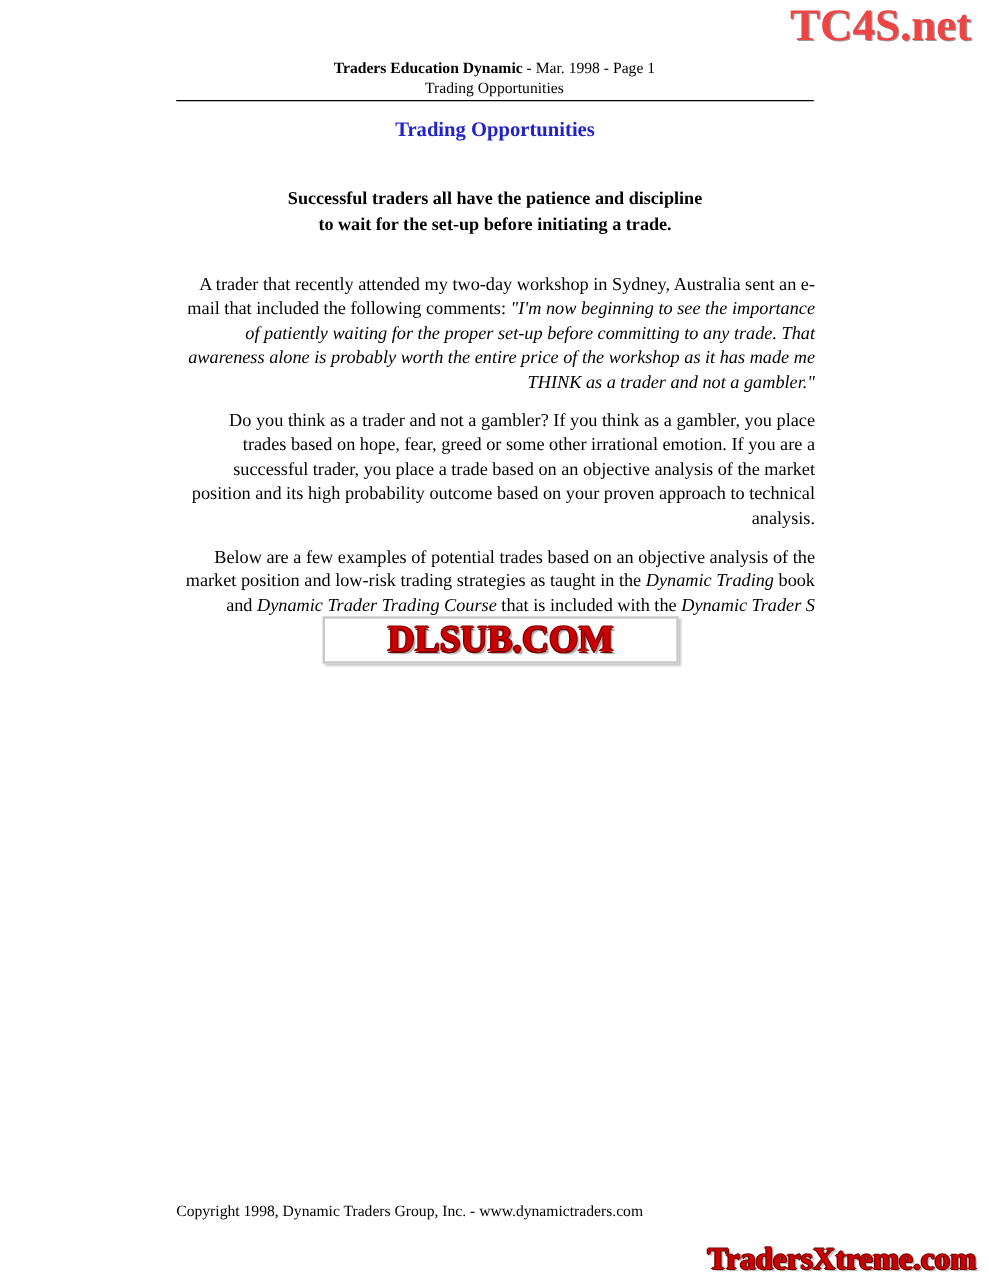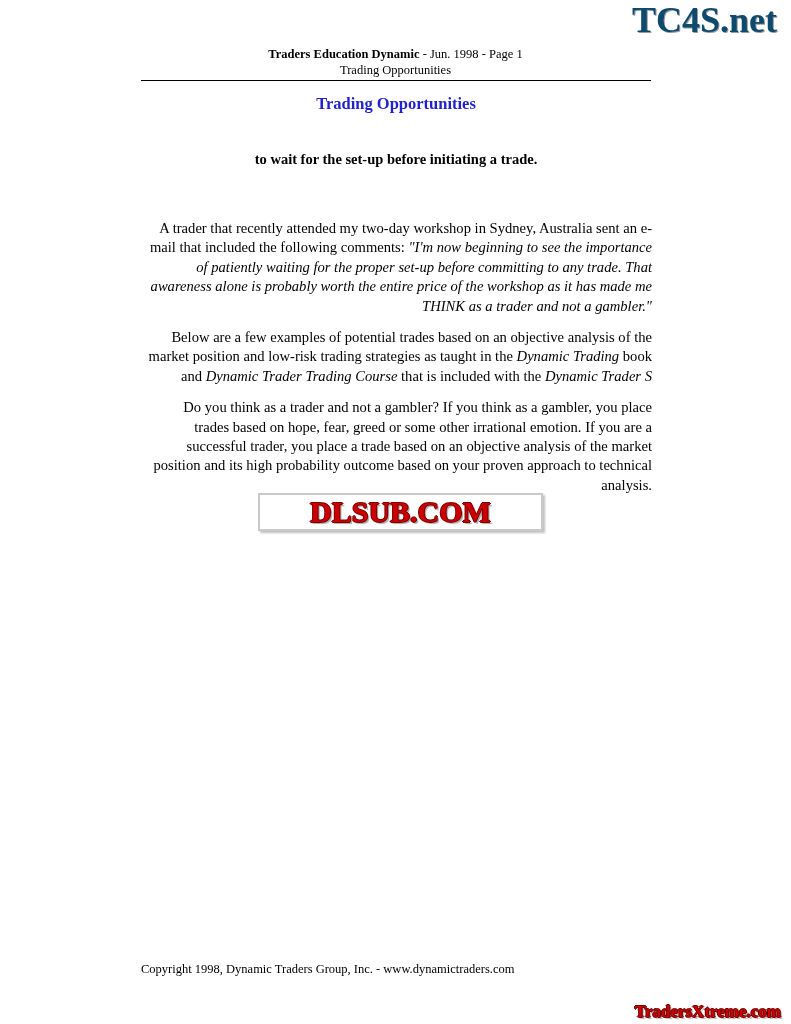--- a/index.html
+++ b/index.html
@@ -23,21 +23,21 @@
 
   
   .tc4s-watermark {
     position: absolute;
     top: 2px;
     right: 14px;
     font-family: "Liberation Serif", serif;
     font-weight: bold;
     font-size: 36px;
     letter-spacing: 0px;
-    color: #0c4a6e;
+    color: #ef4444;
     text-shadow: 1px 1px 0 #9a9a9a;
     line-height: 1;
   }
 
   
   .header {
     position: absolute;
     top: 46px;
     left: 141px;
     width: 509px;
@@ -138,59 +138,60 @@
     text-align: left;
     font-size: 12.5px;
   }
 
   .tx-watermark {
     position: absolute;
     bottom: 4px;
     right: 10px;
     font-family: "Liberation Serif", serif;
     font-weight: bold;
-    font-size: 17px;
+    font-size: 25px;
     color: #cc0000;
     text-shadow:
        1px 0 0 #6e0000,
       -1px 0 0 #6e0000,
        0 1px 0 #6e0000,
        0 -1px 0 #6e0000,
        2px 2px 1px rgba(0,0,0,0.3);
     line-height: 1;
   }
 </style>
 </head>
 <body>
 
 <div class="page">
 
   <div class="tc4s-watermark">TC4S.net</div>
 
   <div class="header">
     <div class="line1">
-      <span class="bold">Traders Education Dynamic</span><span> - Jun. 1998 - Page 1</span>
+      <span class="bold">Traders Education Dynamic</span><span> - Mar. 1998 - Page 1</span>
     </div>
     <div class="line2">Trading Opportunities</div>
   </div>
   <div class="header-rule"></div>
 
   <div class="doc-title">Trading Opportunities</div>
 
   <div class="subtitle">
+    <div>Successful traders all have the patience and discipline</div>
     <div>to wait for the set-up before initiating a trade.</div>
   </div>
 
   <div class="body-text">
 
     <p><span>A trader that recently attended my two-day workshop in Sydney, Australia sent an e-mail that included the following comments: </span><span class="it">"I'm now beginning to see the importance of patiently waiting for the proper set-up before committing to any trade. That awareness alone is probably worth the entire price of the workshop as it has made me THINK as a trader and not a gambler."</span></p>
 
+    <p class="indent">Do you think as a trader and not a gambler? If you think as a gambler, you place trades based on hope, fear, greed or some other irrational emotion. If you are a successful trader, you place a trade based on an objective analysis of the market position and its high probability outcome based on your proven approach to technical analysis.</p>
+
     <p class="indent"><span>Below are a few examples of potential trades based on an objective analysis of the market position and low-risk trading strategies as taught in the </span><span class="it">Dynamic Trading</span><span> book and </span><span class="it">Dynamic Trader Trading Course</span><span> that is included with the </span><span class="it">Dynamic Trader S</span></p>
-
-    <p class="indent">Do you think as a trader and not a gambler? If you think as a gambler, you place trades based on hope, fear, greed or some other irrational emotion. If you are a successful trader, you place a trade based on an objective analysis of the market position and its high probability outcome based on your proven approach to technical analysis.</p>
 
   </div>
 
   <div class="dlsub-stamp">
     <span>DLSUB.COM</span>
   </div>
 
   <div class="footer">Copyright 1998, Dynamic Traders Group, Inc. - www.dynamictraders.com</div>
 
   <div class="tx-watermark">TradersXtreme.com</div>

